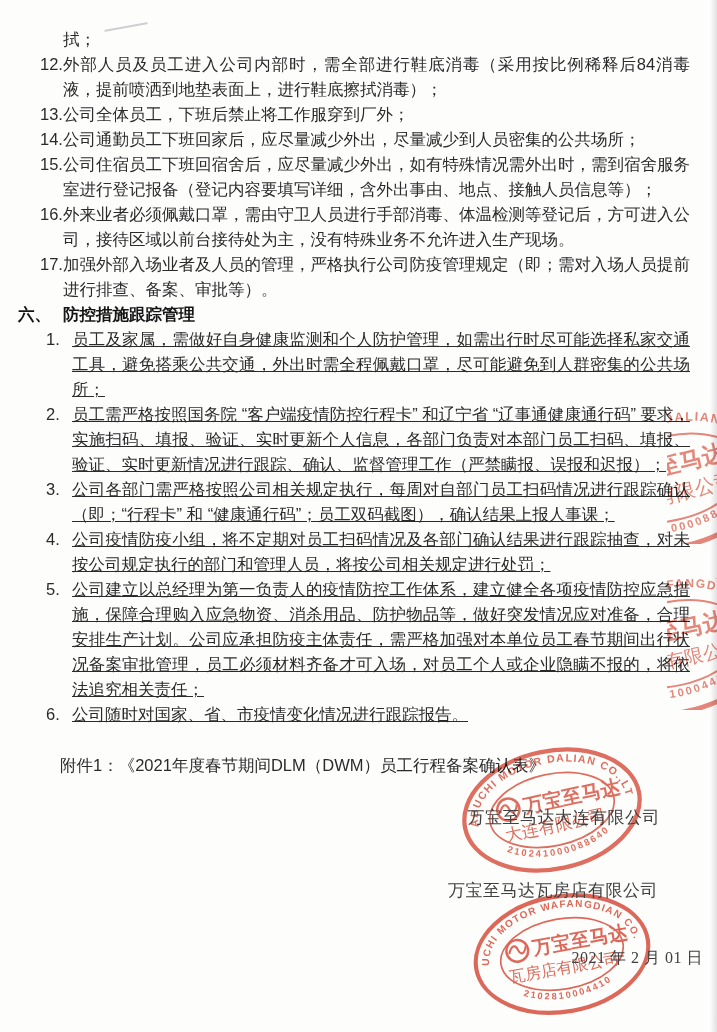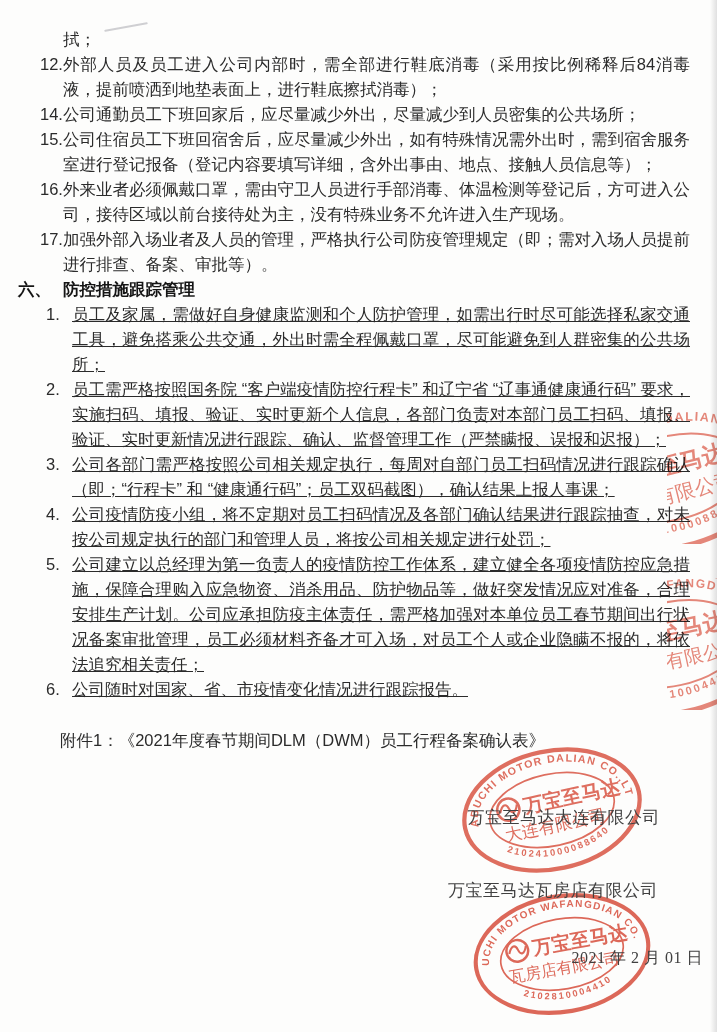--- a/index.html
+++ b/index.html
@@ -62,20 +62,24 @@
 
 <div class="right-edge-shade"></div>
 <div class="pencil-stroke"></div>
 
 <div class="doc-body">
   <div class="cont-line">拭；</div>
 
   <div class="li-row">
     <span class="li-num">12.</span>
     <div class="li-text">外部人员及员工进入公司内部时，需全部进行鞋底消毒（采用按比例稀释后84消毒液，提前喷洒到地垫表面上，进行鞋底擦拭消毒）；</div>
+  </div>
+  <div class="li-row">
+    <span class="li-num">13.</span>
+    <div class="li-text">公司全体员工，下班后禁止将工作服穿到厂外；</div>
   </div>
   <div class="li-row">
     <span class="li-num">14.</span>
     <div class="li-text">公司通勤员工下班回家后，应尽量减少外出，尽量减少到人员密集的公共场所；</div>
   </div>
   <div class="li-row">
     <span class="li-num">15.</span>
     <div class="li-text">公司住宿员工下班回宿舍后，应尽量减少外出，如有特殊情况需外出时，需到宿舍服务室进行登记报备（登记内容要填写详细，含外出事由、地点、接触人员信息等）；</div>
   </div>
   <div class="li-row">

